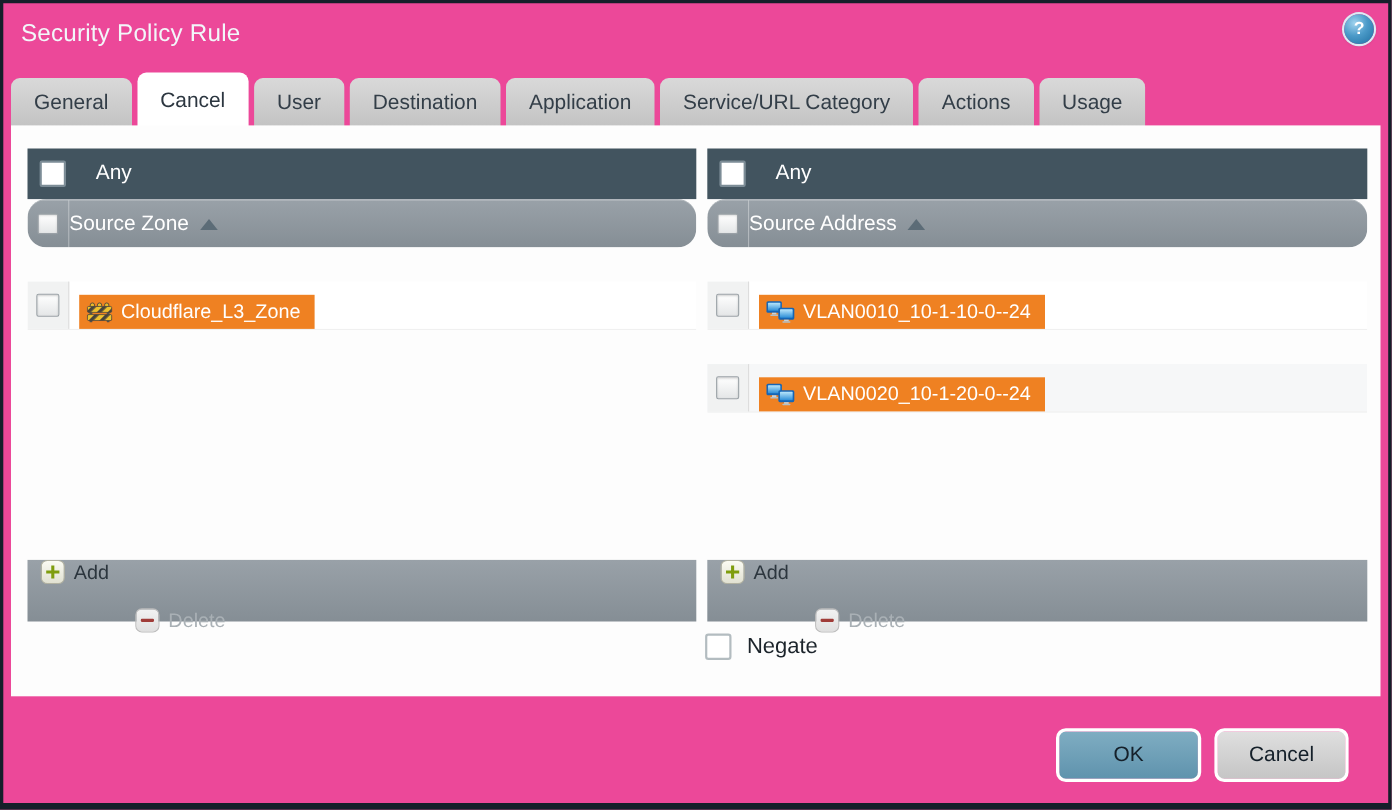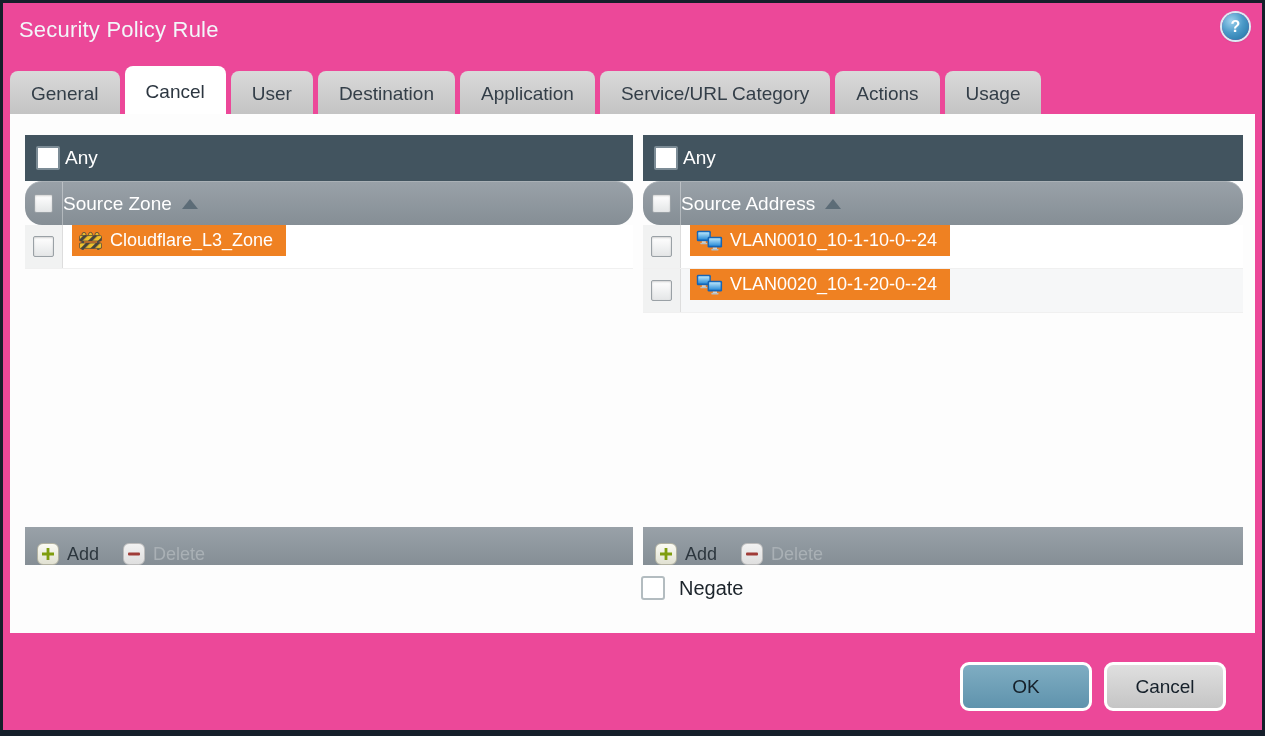--- a/index.html
+++ b/index.html
@@ -29,45 +29,45 @@
   .tab.active{
     height:51px;background:#ffffff;color:#2c3640;border-radius:8px 8px 0 0;
   }
   
   .content{position:absolute;left:7px;top:111px;width:1245px;height:519px;background:#fdfdfd;}
   .panel{position:absolute;top:21px;display:flex;flex-direction:column;height:430px;}
   .panel.left{left:15px;width:608px;}
   .panel.right{left:633px;width:600px;}
   .any-row{
     height:46px;background:#42545f;display:flex;align-items:center;
-    padding-left:11px;gap:5px;color:#fff;font-size:19px;flex:none;
+    padding-left:11px;gap:27px;color:#fff;font-size:19px;flex:none;
   }
   .col-header{
     height:44px;background:linear-gradient(#99a1a8,#858e95);
     border-top:1px solid #aab1b6;
     display:flex;align-items:center;color:#fff;font-size:19px;flex:none;border-radius:17px;
   }
   .cb-cell{width:38px;align-self:stretch;display:flex;align-items:center;justify-content:center;flex:none;}
   .col-header .cb-cell{border-right:1px solid rgba(255,255,255,.35);}
   .sort-asc{
     width:0;height:0;margin-left:10px;
     border-left:8px solid transparent;border-right:8px solid transparent;
     border-bottom:10px solid #5c6c77;
   }
   .pbody{flex:1;background:#fdfdfd;overflow:hidden;}
-  .row{height:44px;display:flex;align-items:flex-start;border-bottom:1px solid #f0f0f0;background:#fff;}
+  .row{height:44px;display:flex;align-items:flex-end;border-bottom:1px solid #f0f0f0;background:#fff;margin-top:31px;}
   .row.alt{background:#f6f7f8;}
   .row .cb-cell{background:#f1f2f2;border-right:1px solid #dddddd;}
   .tag{
     margin-left:9px;height:31px;background:#ef8122;color:#fff;
     display:inline-flex;align-items:center;gap:7px;padding:0 13px 0 6px;font-size:18px;cursor:pointer;
   }
   .panel-footer{
-    height:38px;background:linear-gradient(#99a1a8,#858e95);
-    display:flex;align-items:flex-end;gap:24px;padding-left:12px;flex:none;
+    height:56px;background:linear-gradient(#99a1a8,#858e95);
+    display:flex;align-items:flex-start;gap:24px;padding-left:12px;flex:none;
   }
   .ftr-btn{display:flex;align-items:center;gap:8px;font-size:18px;color:#2c363e;cursor:pointer;}
   .icon-sq{
     width:22px;height:22px;border-radius:6px;display:flex;align-items:center;justify-content:center;
     background:linear-gradient(#fbfbf3,#e1e1d2);border:1px solid #b2b2a2;
   }
   .ftr-btn.disabled{cursor:default;margin-top:44px;}
   .ftr-btn.disabled .lbl{color:#a9b0b5;}
   .ftr-btn.disabled .icon-sq{background:linear-gradient(#f2f2f2,#dfdfdf);border-color:#bcbcbc;}
   

